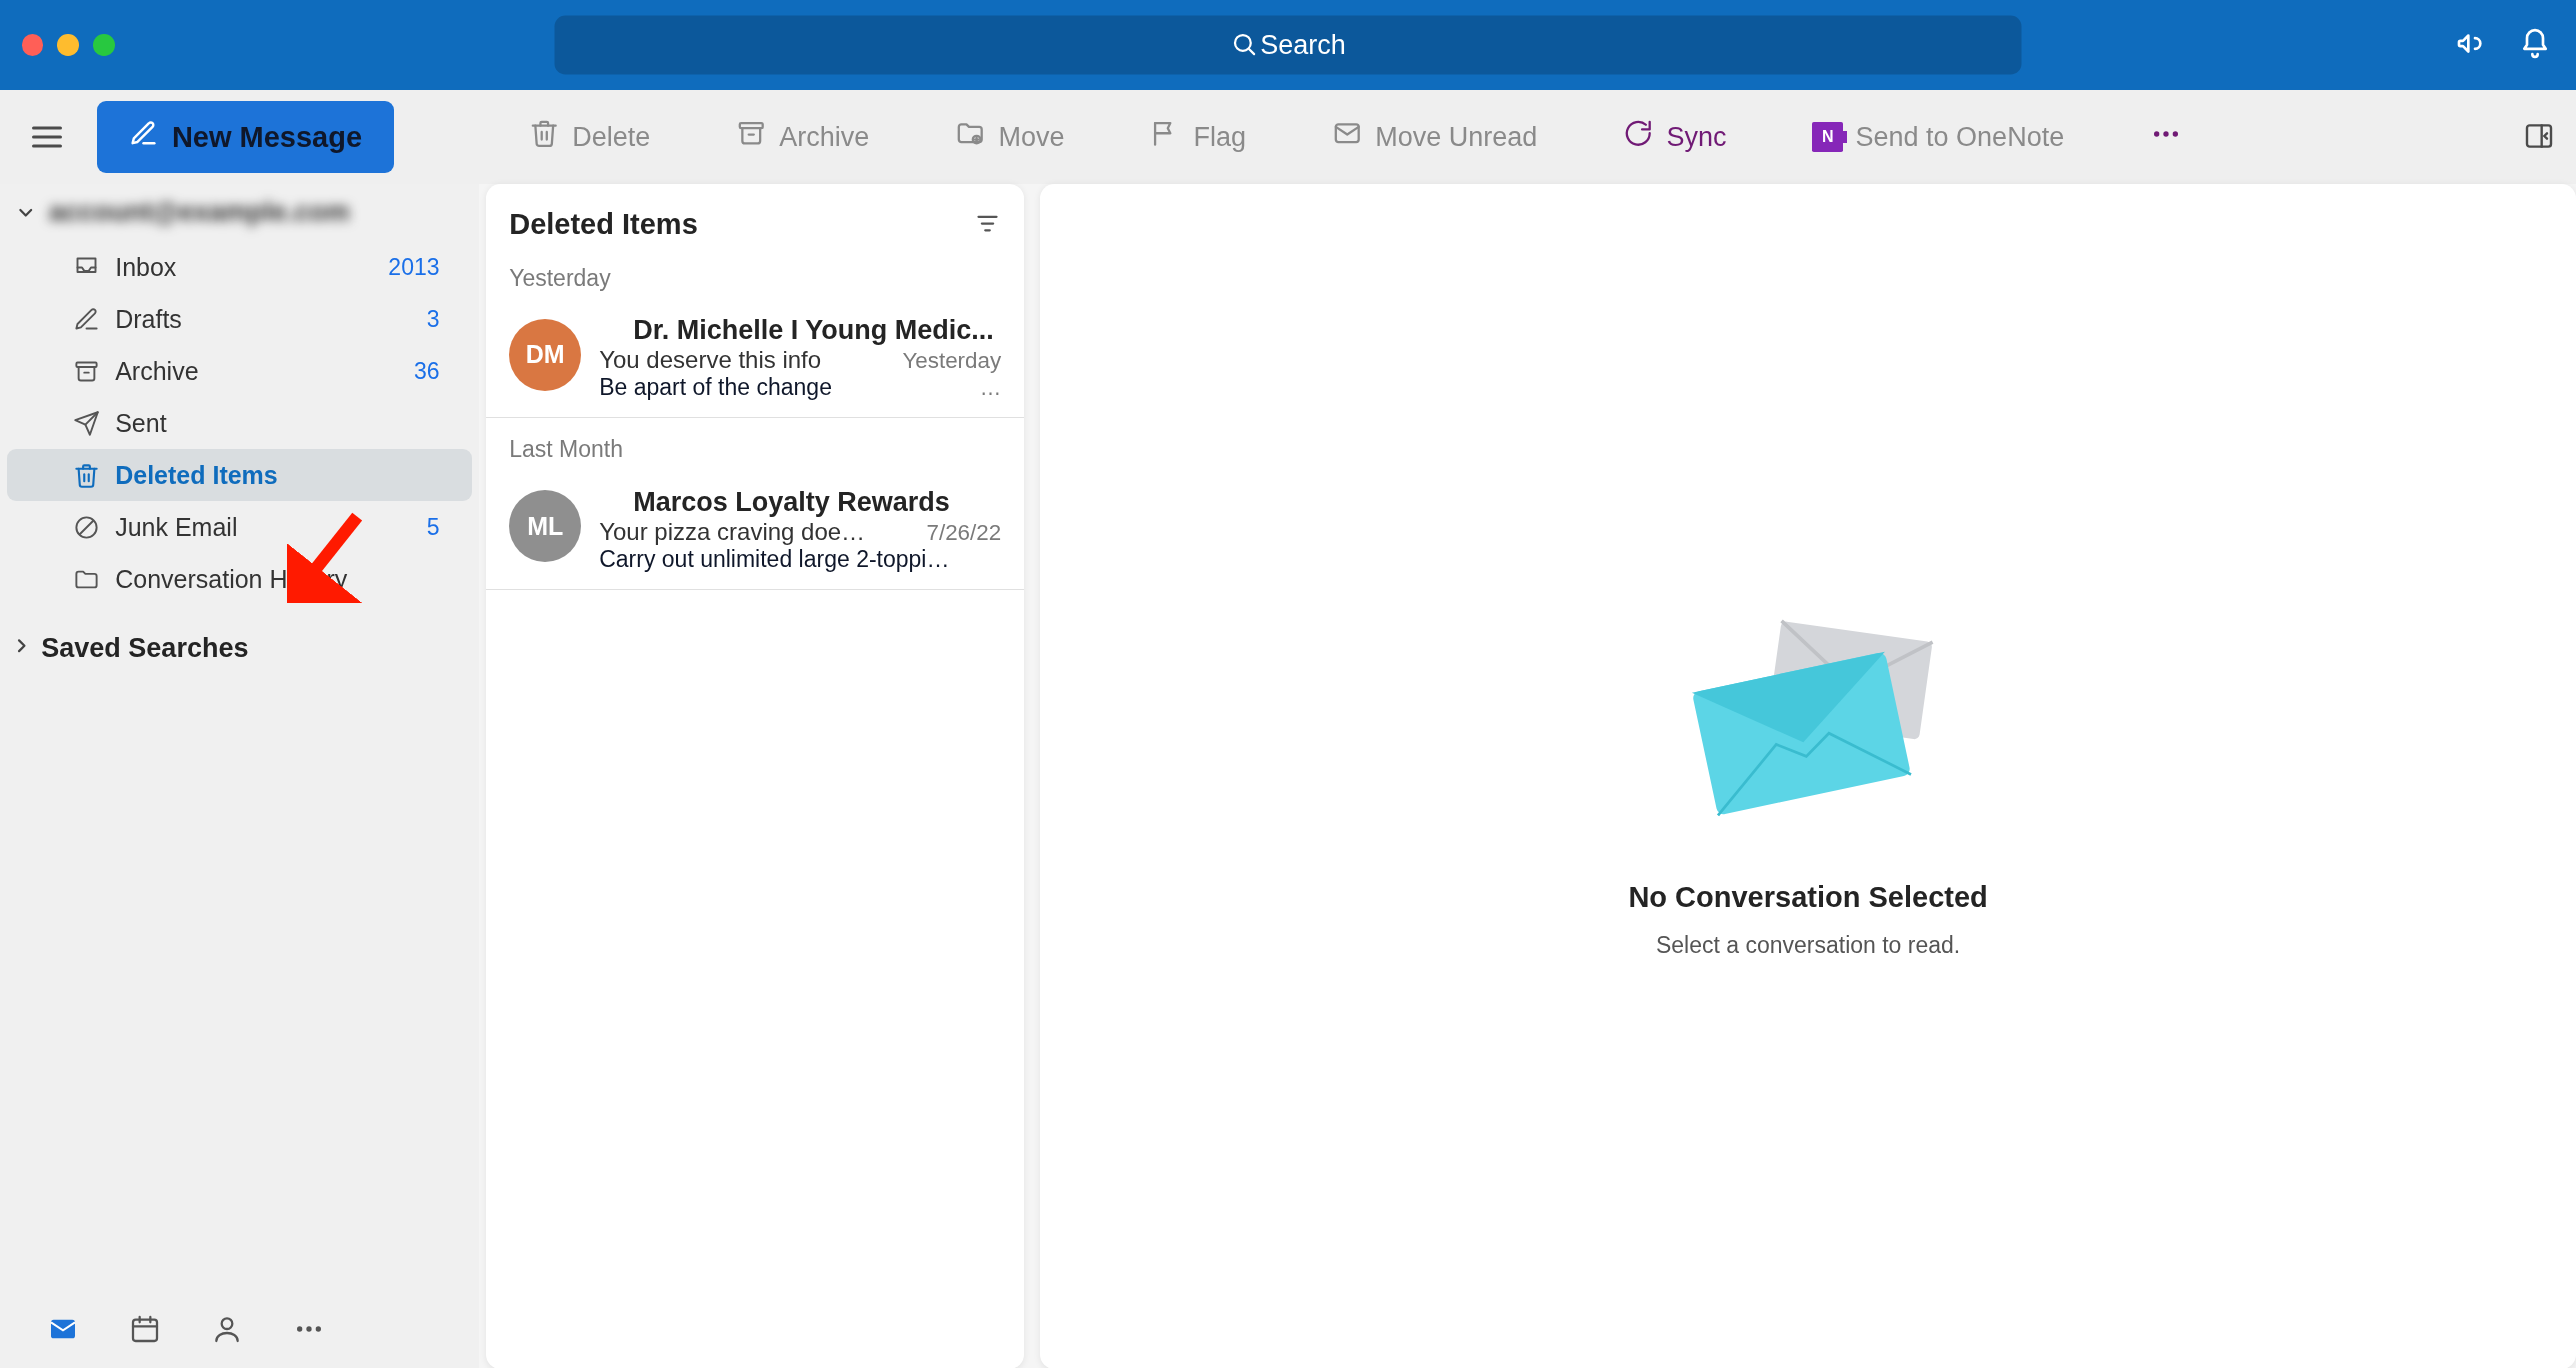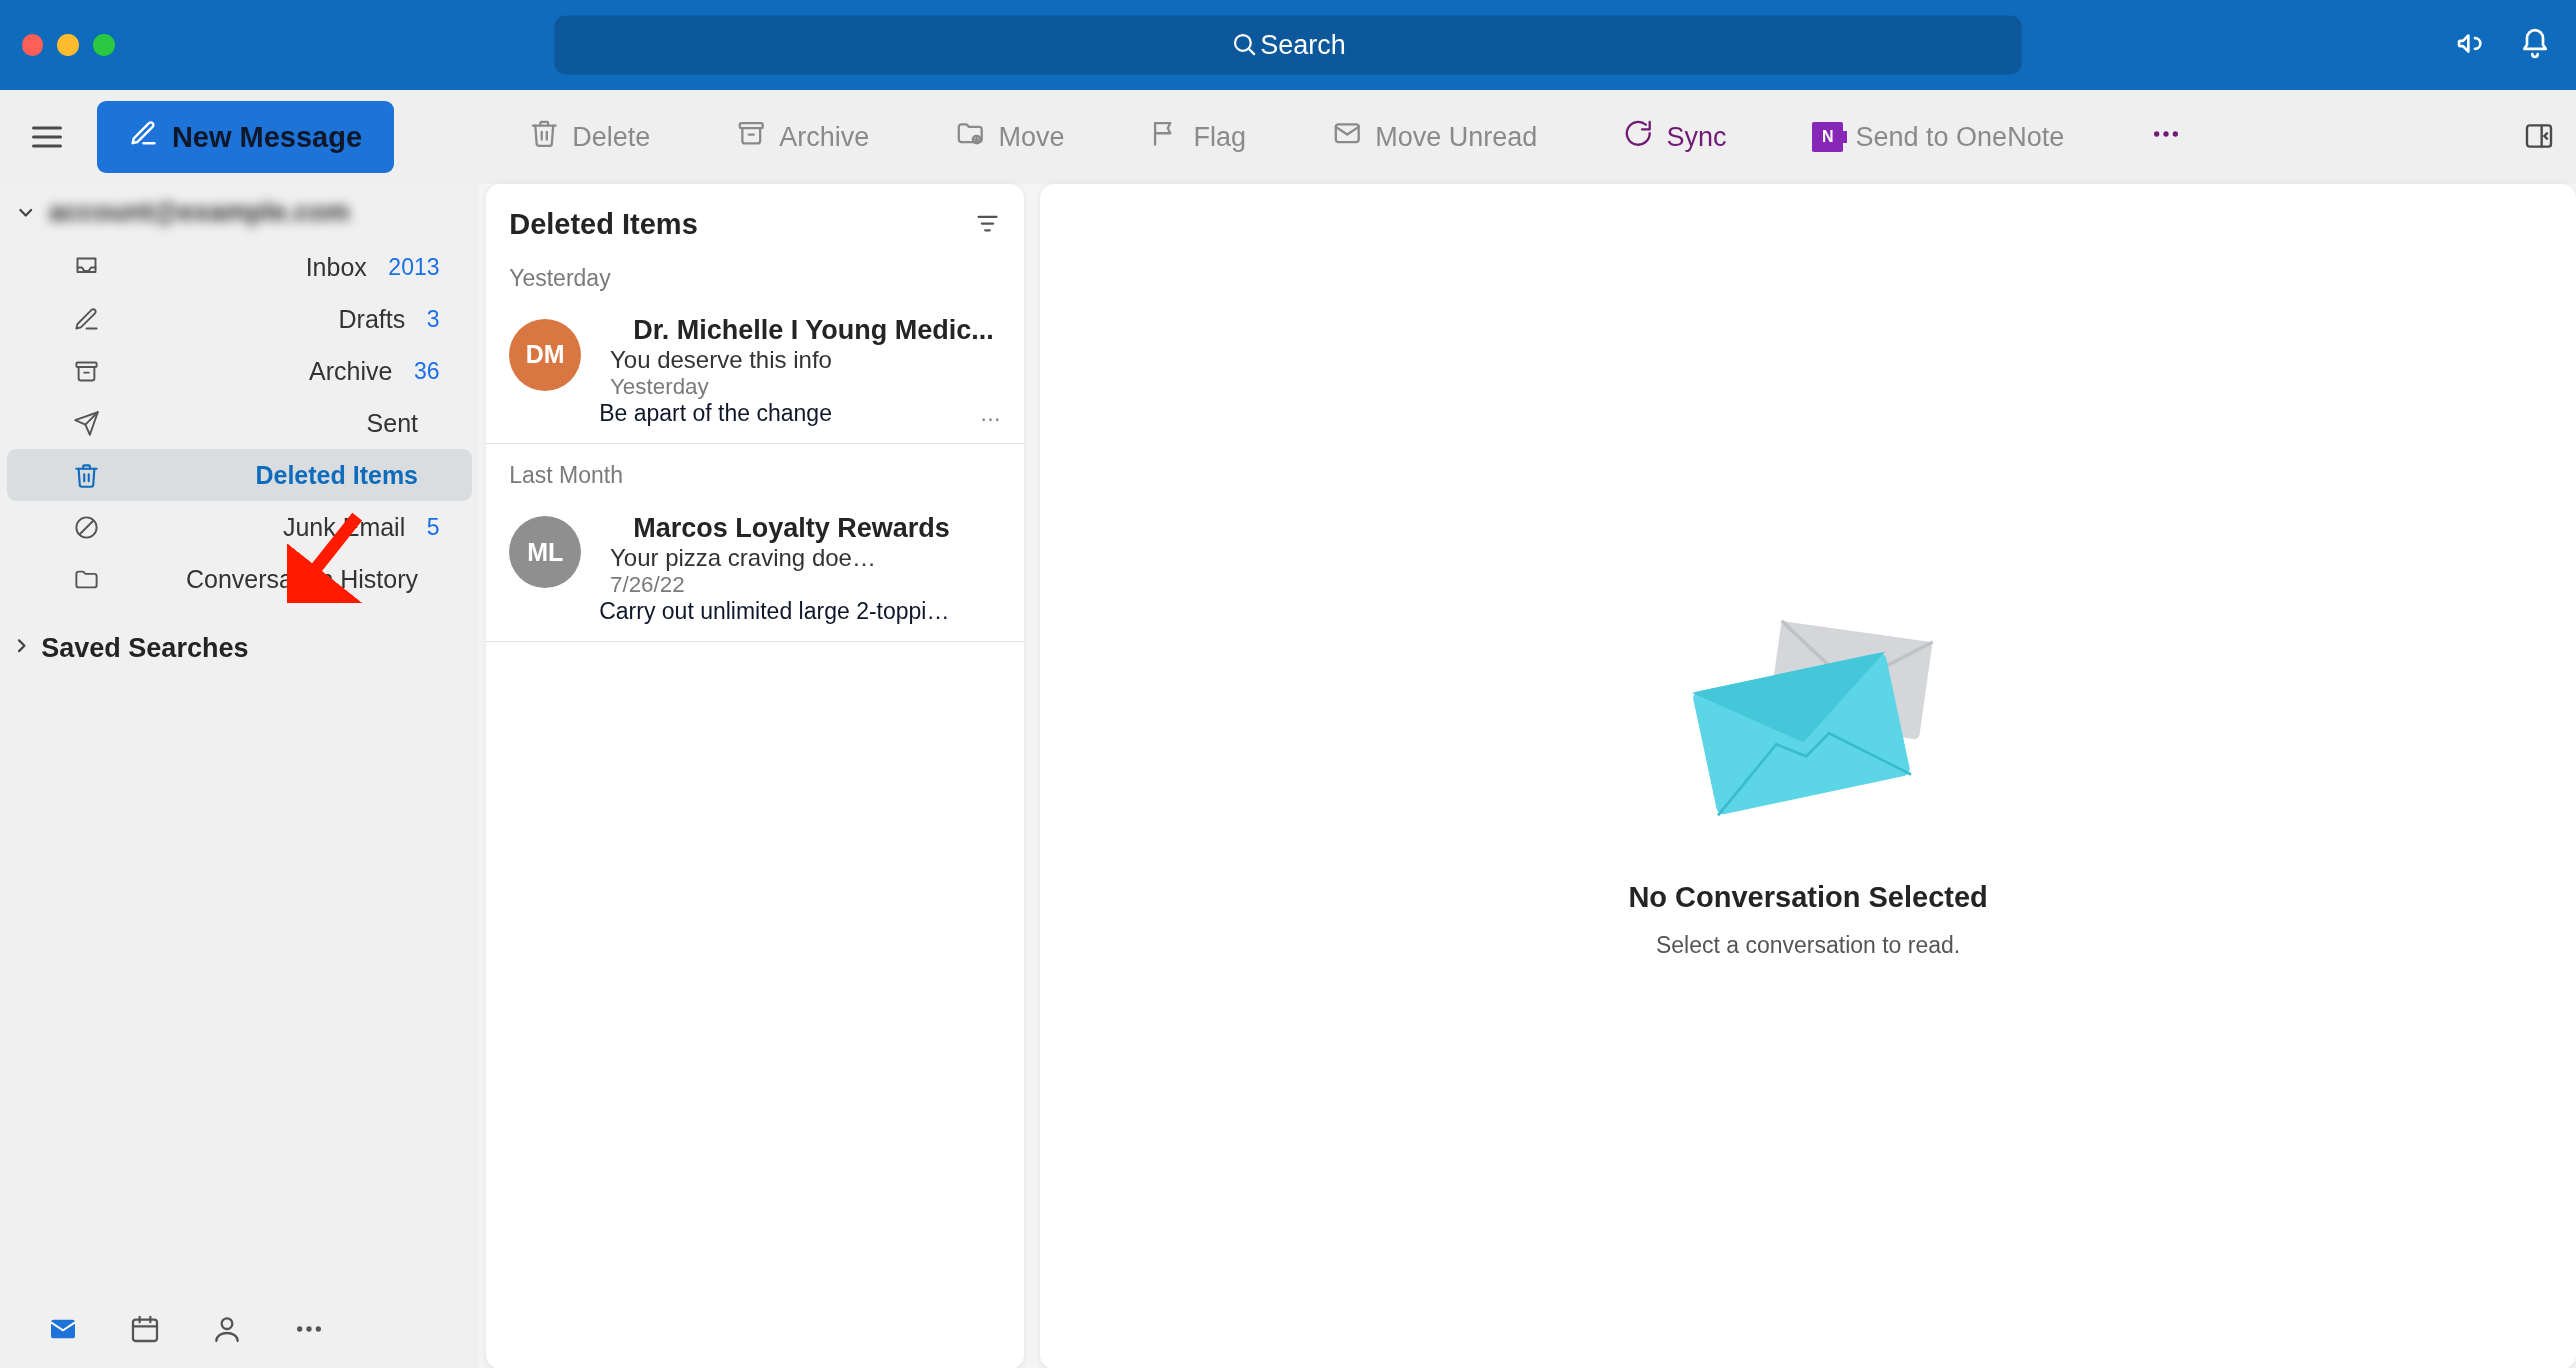--- a/index.html
+++ b/index.html
@@ -160,21 +160,21 @@
     color: #333;
     position: relative;
     border-radius: 9px;
     margin: 0 7.2px;
   }
   .folder-row .f-icon {
     position: absolute; left: 65px;
     width: 29px; height: 29px; display: inline-flex; align-items:center; justify-content:center;
   }
   .folder-row .f-icon svg { width: 27px; height: 27px; }
-  .folder-row .f-label { margin-left: 47px; flex: 1; text-align: right; }
+  .folder-row .f-label { margin-left: 47px; flex: 1; }
   .folder-row .f-count {
     color: var(--blue-bright); font-weight: 400; font-size: 23px;
     margin-right: 10.8px;
   }
   .folder-row.selected {
     background: var(--selected-bg);
   }
   .folder-row.selected .f-label {
     color: #0f6cbd; font-weight: 700;
   }
@@ -241,21 +241,21 @@
     color: #fff; font-size: 25px; font-weight: 600;
     flex-shrink: 0;
     margin-top: 3.6px;
   }
   .msg-body { flex: 1; min-width: 0; }
   .msg-line1 {
     font-size: 27px; font-weight: 700;
     white-space: nowrap; overflow: hidden; text-overflow: ellipsis; margin-left: 34px;
   }
   .msg-line2-wrap {
-    display: flex; align-items: baseline; flex-direction: column;
+    display: flex; align-items: baseline;
   }
   .msg-line2 {
     font-size: 24px; color: #333;
     white-space: nowrap; overflow: hidden; text-overflow: ellipsis;
     flex: 1; min-width: 0;
   }
   .msg-date {
     font-size: 22.4px; color: #7a7a7a;
     margin-left: 10.8px; flex-shrink: 0;
   }

